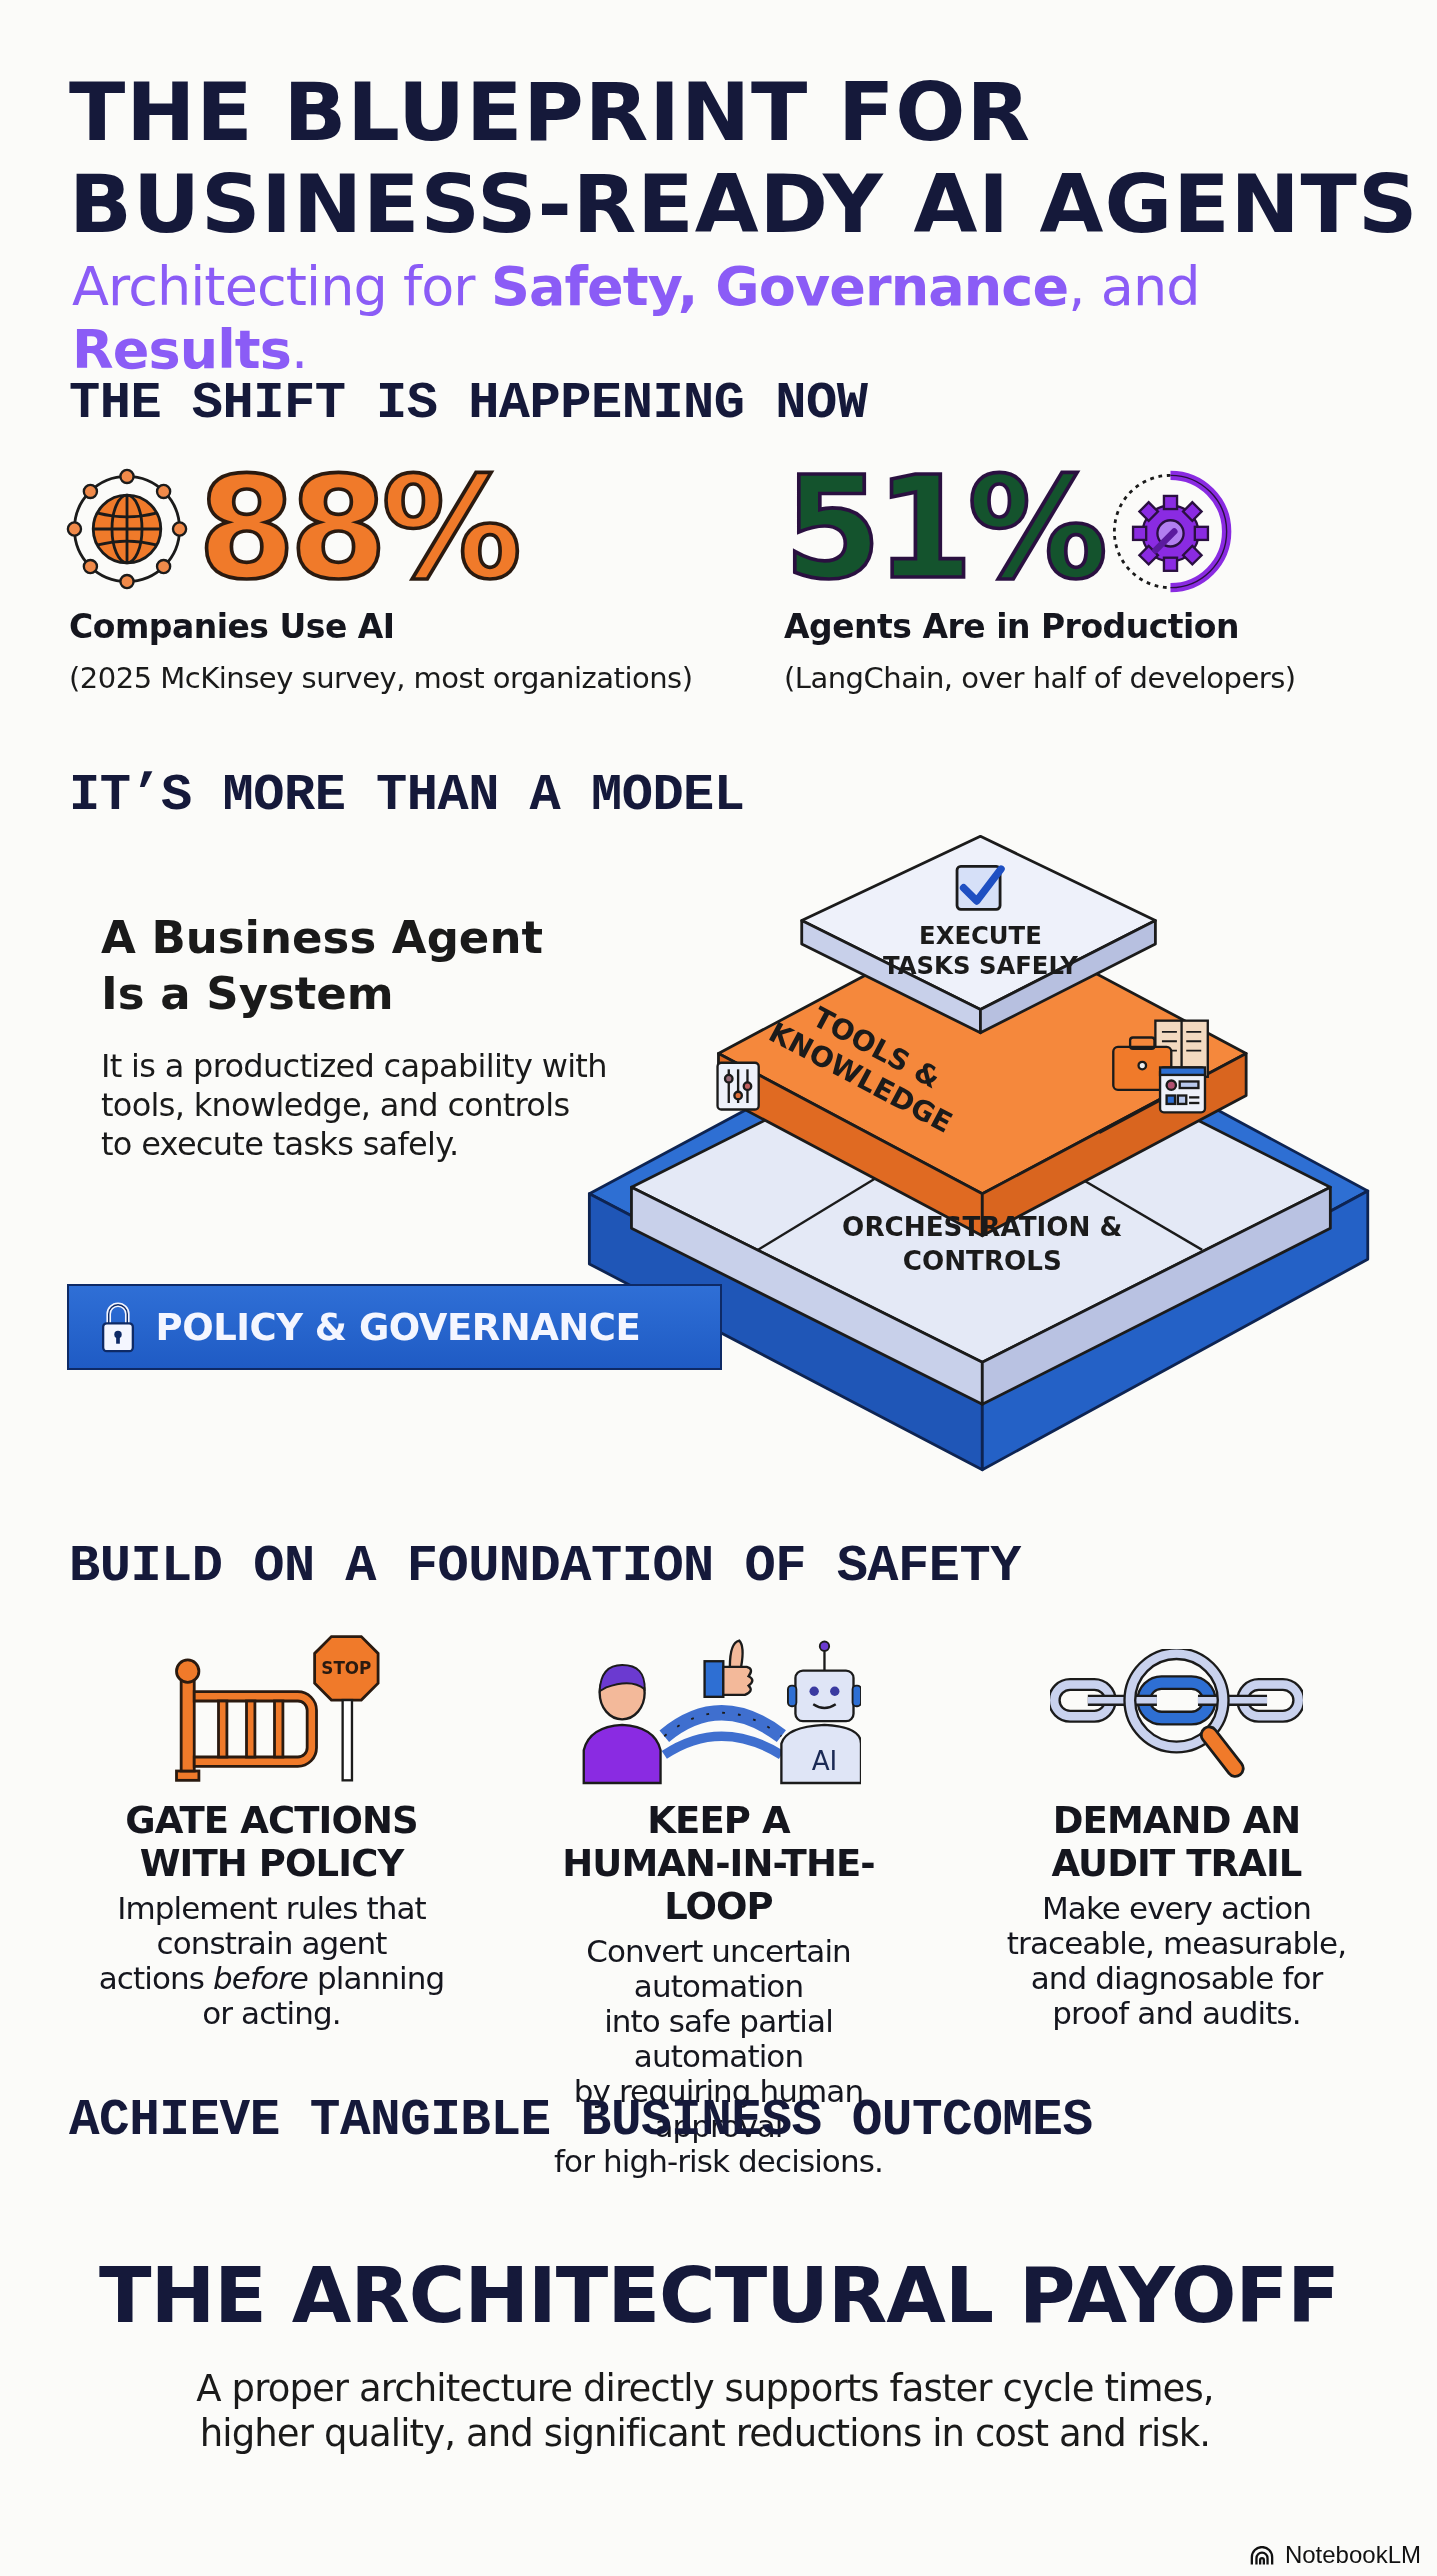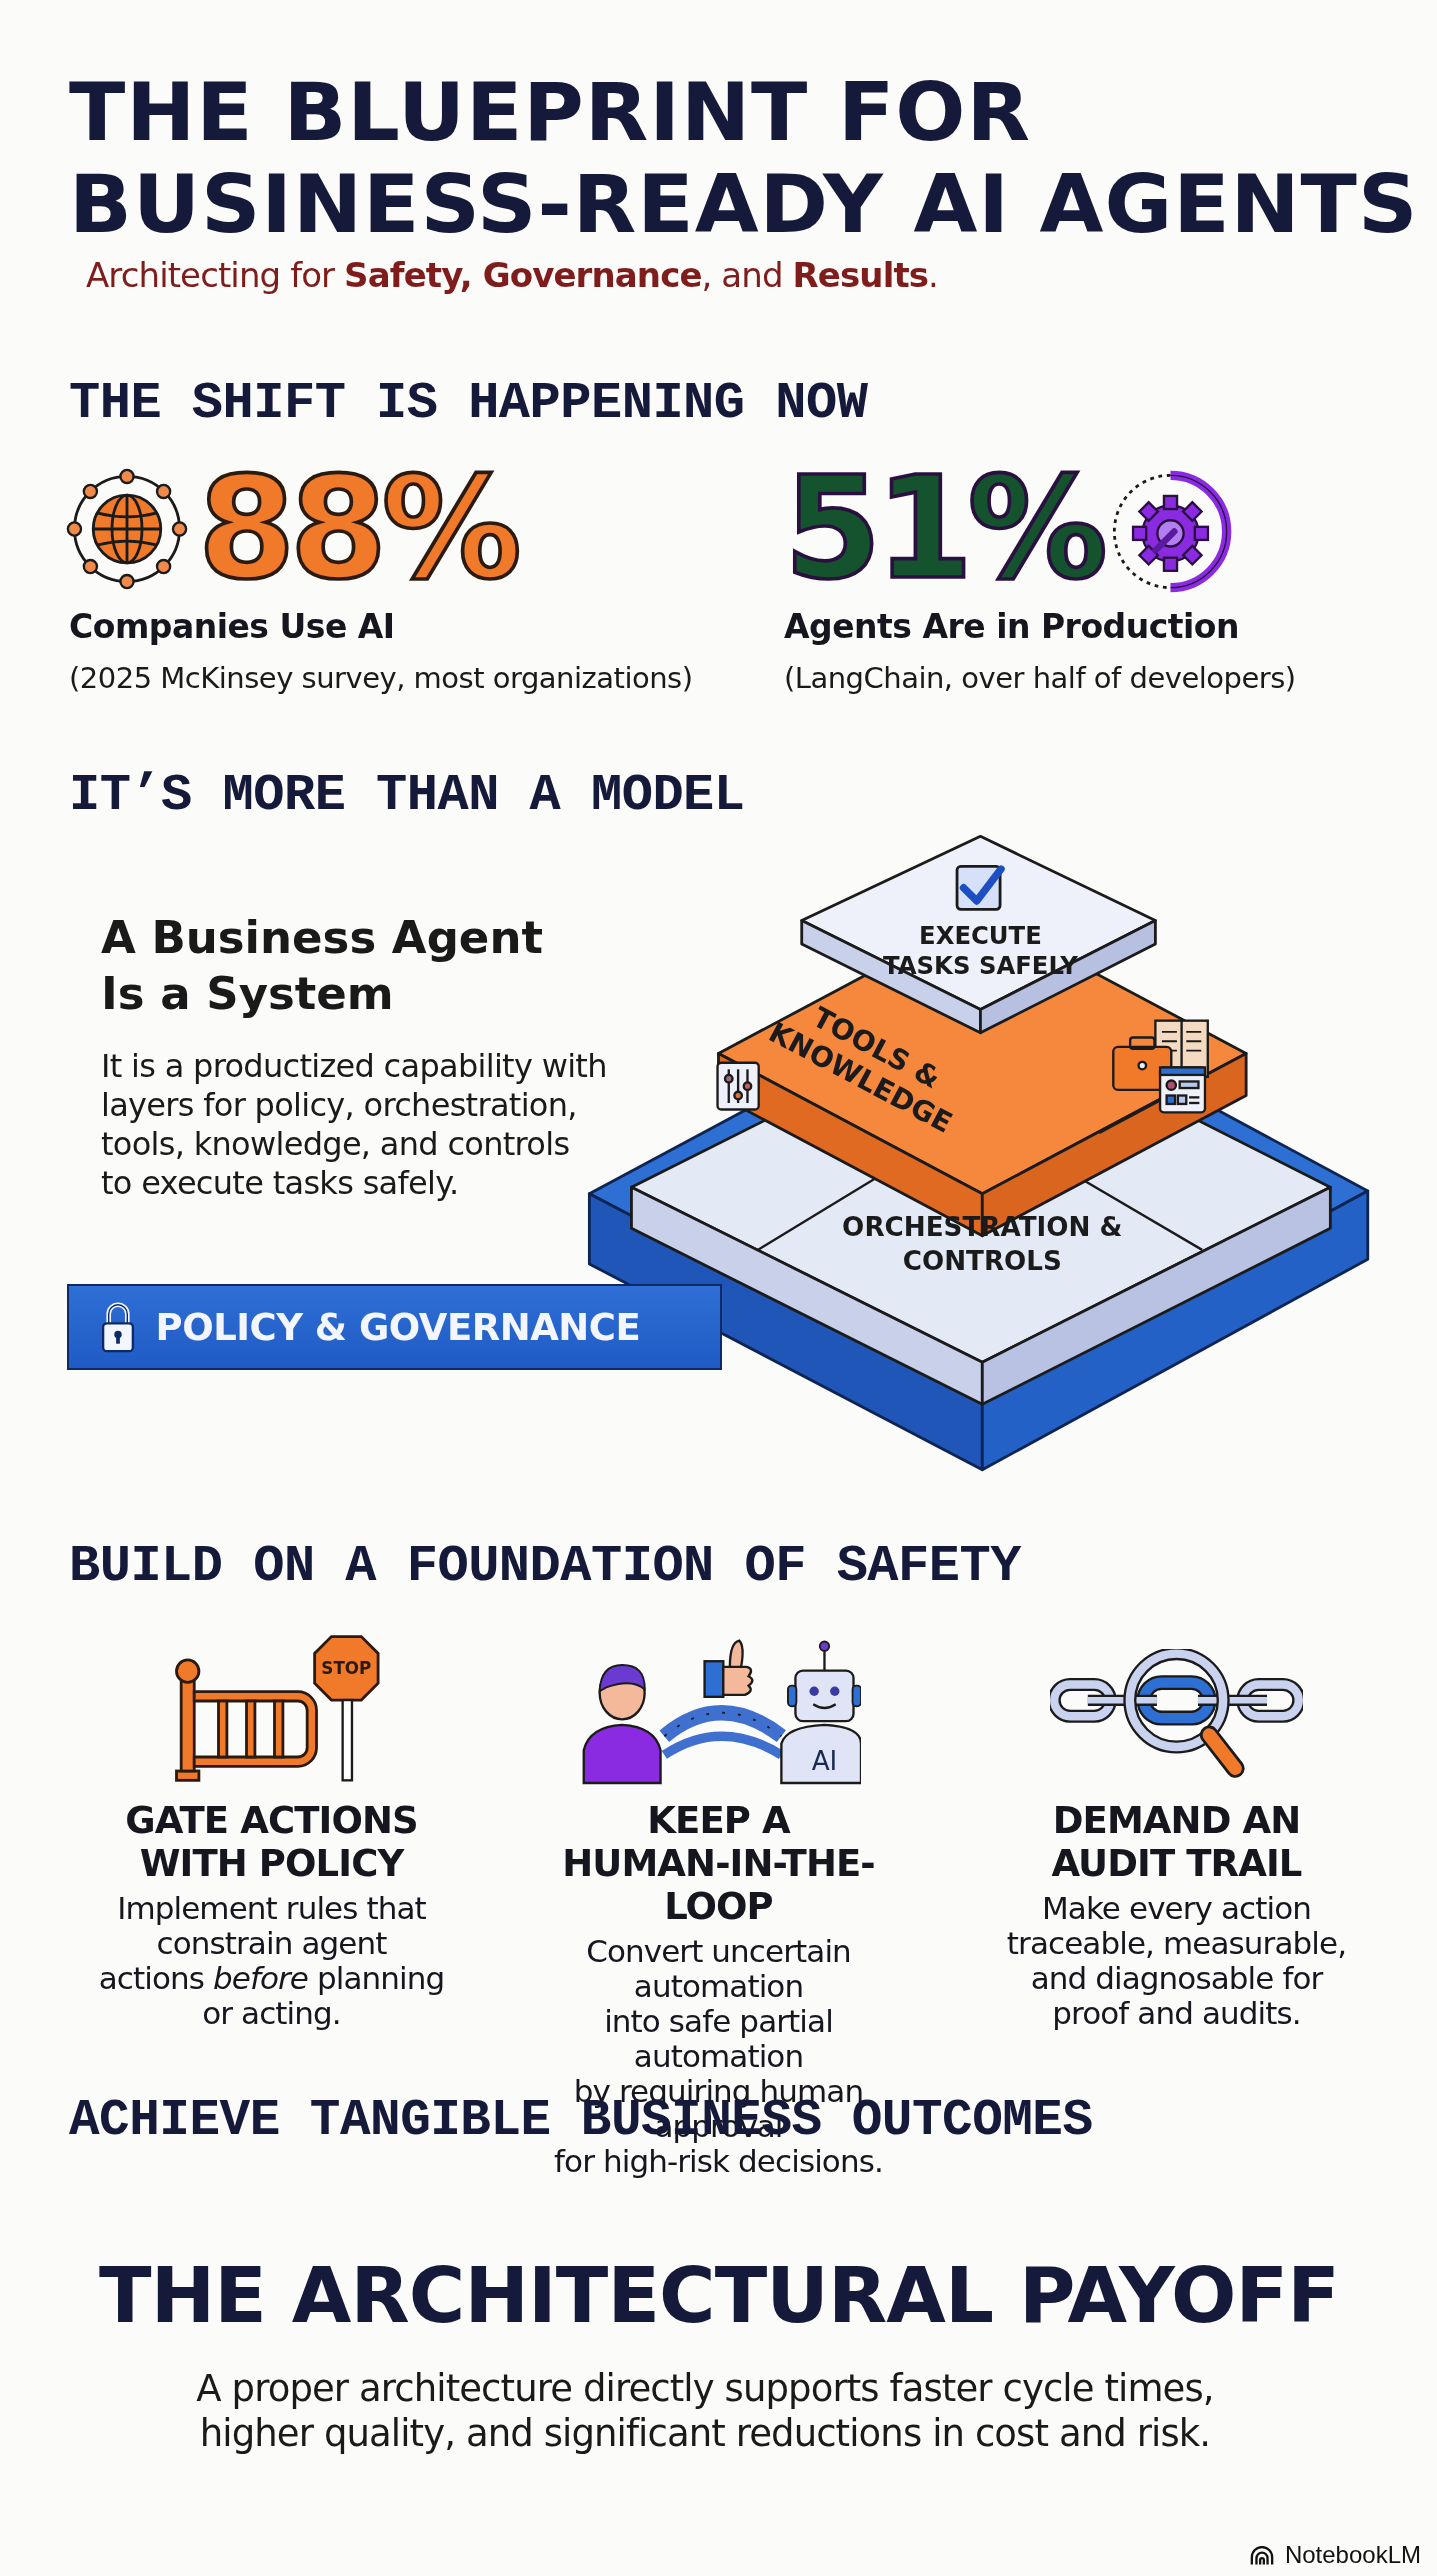--- a/index.html
+++ b/index.html
@@ -2,21 +2,21 @@
 <html style="font-size:15px"><head>
 <meta charset="utf-8">
 <style>
   html,body{margin:0;padding:0;}
   body{width:1438px;height:2576px;background:#fbfbf9;position:relative;overflow:hidden;
        font-family:"Liberation Sans","DejaVu Sans",sans-serif;color:#141a33;}
   .abs{position:absolute;}
   .navy{color:#15193a;}
   .title{left:69px;top:66px;font-size:81px;line-height:92px;font-weight:900;letter-spacing:0.9px;
          font-family:"DejaVu Sans","Liberation Sans",sans-serif;transform:scaleX(1.02);transform-origin:left;}
-  .subtitle{left:86px;top:255px;font-size:34px;color:#7f1d1d;font-family:"DejaVu Sans",sans-serif;letter-spacing:-0.9px;}
+  .subtitle{left:72px;top:255px;font-size:54px;color:#8b5cf6;font-family:"DejaVu Sans",sans-serif;letter-spacing:-0.9px;}
   .subtitle b{font-weight:bold;}
   .section-h{font-size:52px;font-weight:900;font-family:Liberation Mono, monospace;letter-spacing:-0.5px;color:#15193a;}
   .stat-num{font-size:140px;font-weight:900;font-family:"DejaVu Sans",sans-serif;letter-spacing:-5.6px;
             -webkit-text-stroke:3.7px #2a1a10;line-height:140px;}
   .stat-label{font-size:33px;font-weight:bold;font-family:"DejaVu Sans",sans-serif;color:#15161e;letter-spacing:-0.5px;}
   .stat-src{font-size:29px;font-family:"DejaVu Sans",sans-serif;color:#1a1a1a;letter-spacing:-0.5px;}
   .agent-h{font-size:45px;font-weight:bold;font-family:"DejaVu Sans",sans-serif;line-height:56px;color:#1a1a1a;}
   .agent-p{font-size:32px;font-family:"DejaVu Sans",sans-serif;line-height:39px;color:#1a1a1a;letter-spacing:-0.7px;}
   .policy-bar{left:67px;top:1284px;width:655px;height:86px;background:linear-gradient(#2f6fd6,#1f5bc4);
               border:2.8px solid #0e2a66;display:flex;align-items:center;box-sizing:border-box;}
@@ -92,21 +92,20 @@
 <div class="abs stat-label" style="left:784px;top:607px;">Agents Are in Production</div>
 <div class="abs stat-src" style="left:784px;top:661px;">(LangChain, over half of developers)</div>
 
 <div class="abs section-h" style="left:69px;top:766px;">IT’S MORE THAN A MODEL</div>
 <div class="abs agent-h" style="left:101px;top:910px;">
   <div>A Business Agent</div>
   <div>Is a System</div>
 </div>
 <div class="abs agent-p" style="left:101px;top:1047px;">
   <div>It is a productized capability with</div>
-  <div>layers for policy, orchestration,</div>
   <div>tools, knowledge, and controls</div>
   <div>to execute tasks safely.</div>
 </div>
 
 <div class="abs" style="left:580px;top:824px;width:857px;height:674px;">
   <svg width="857" height="674" viewBox="0 0 916 720">
 
     <g stroke="#0e2452" stroke-width="3" stroke-linejoin="round">
       <polygon points="10,395 430,170 842,392 430,615" fill="#2e6fd3"></polygon>
       <polygon points="10,395 430,615 430,690 10,470" fill="#1f56b7"></polygon>

